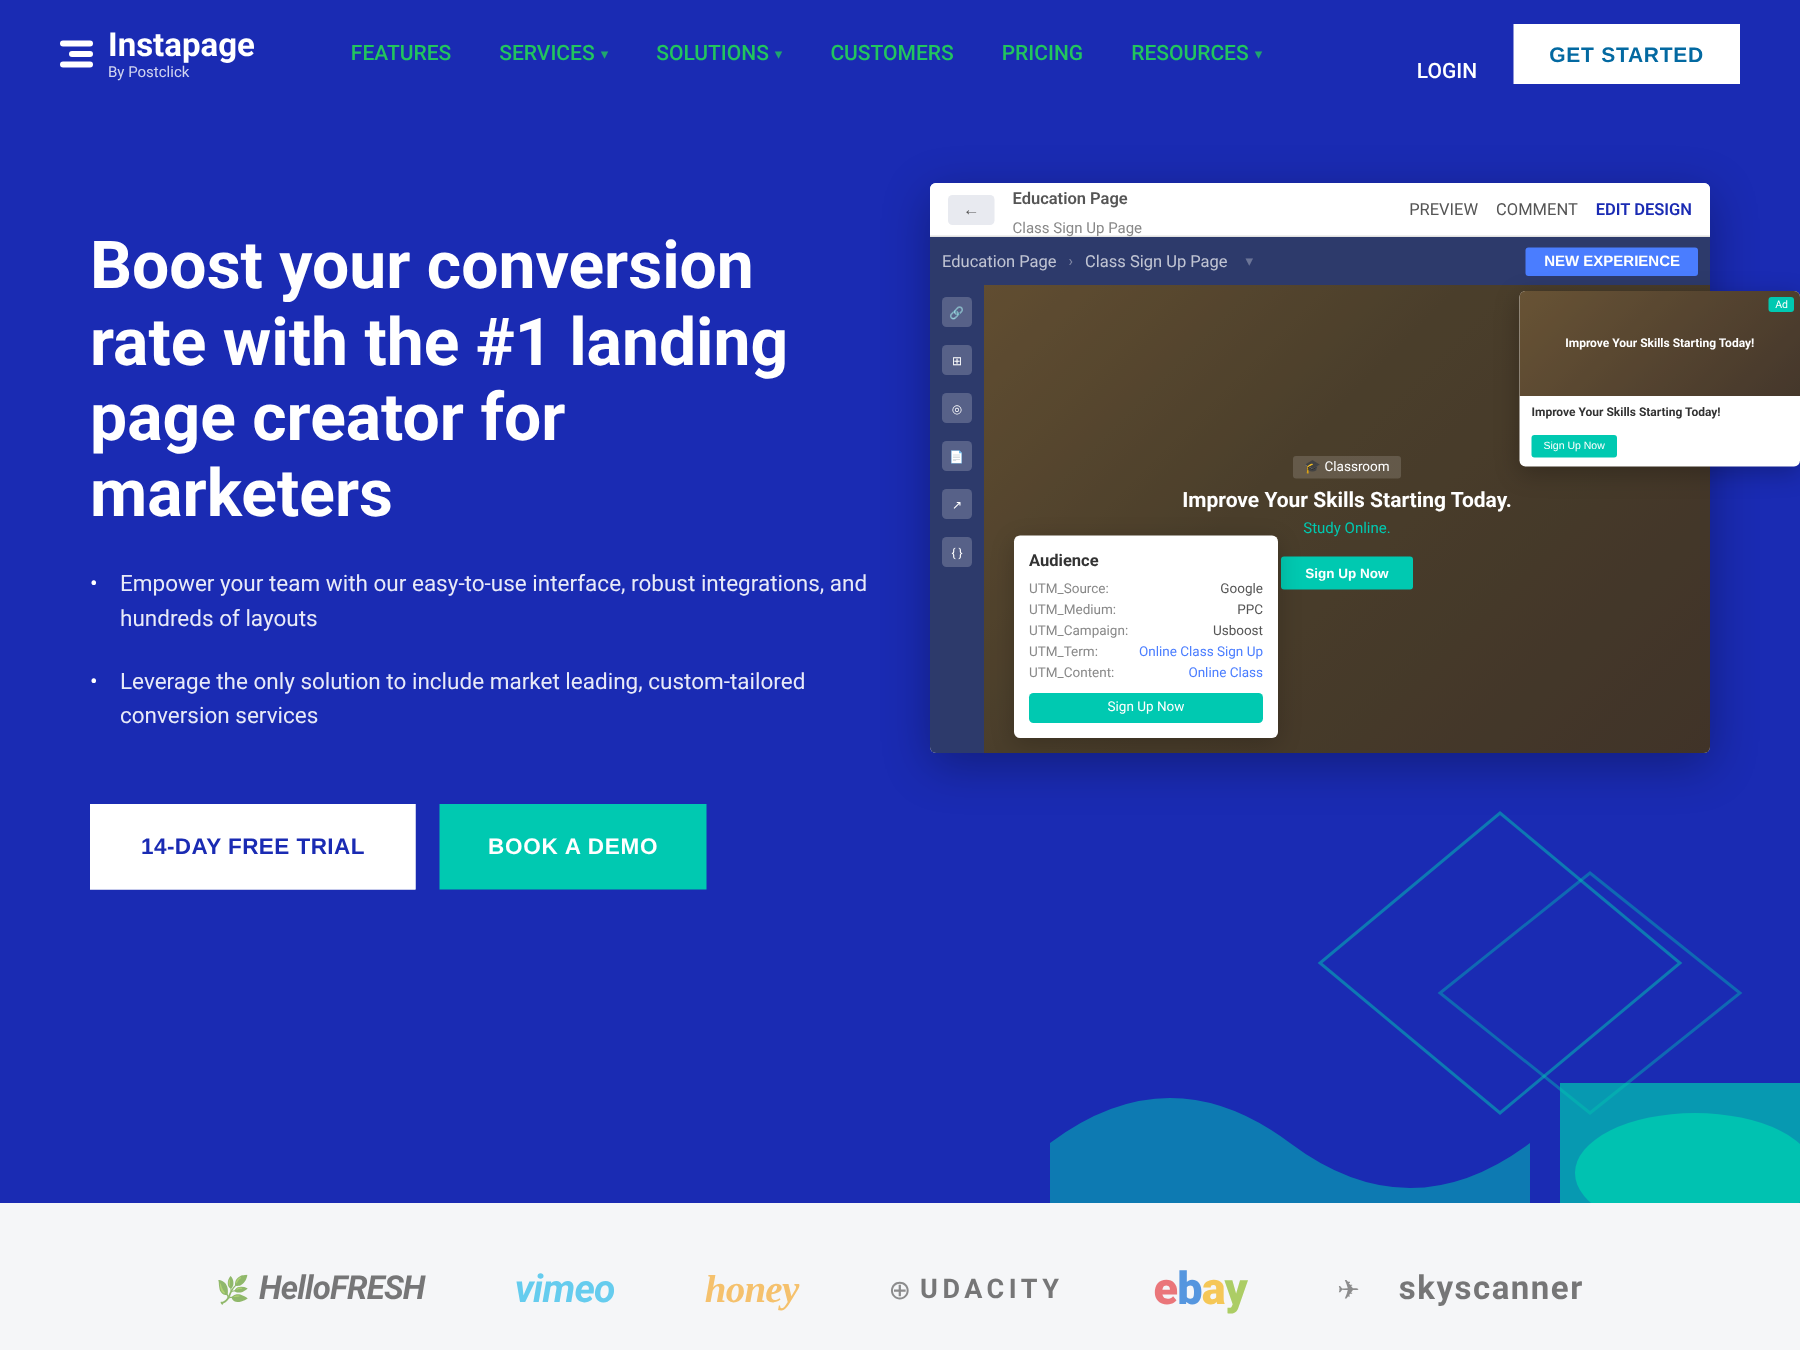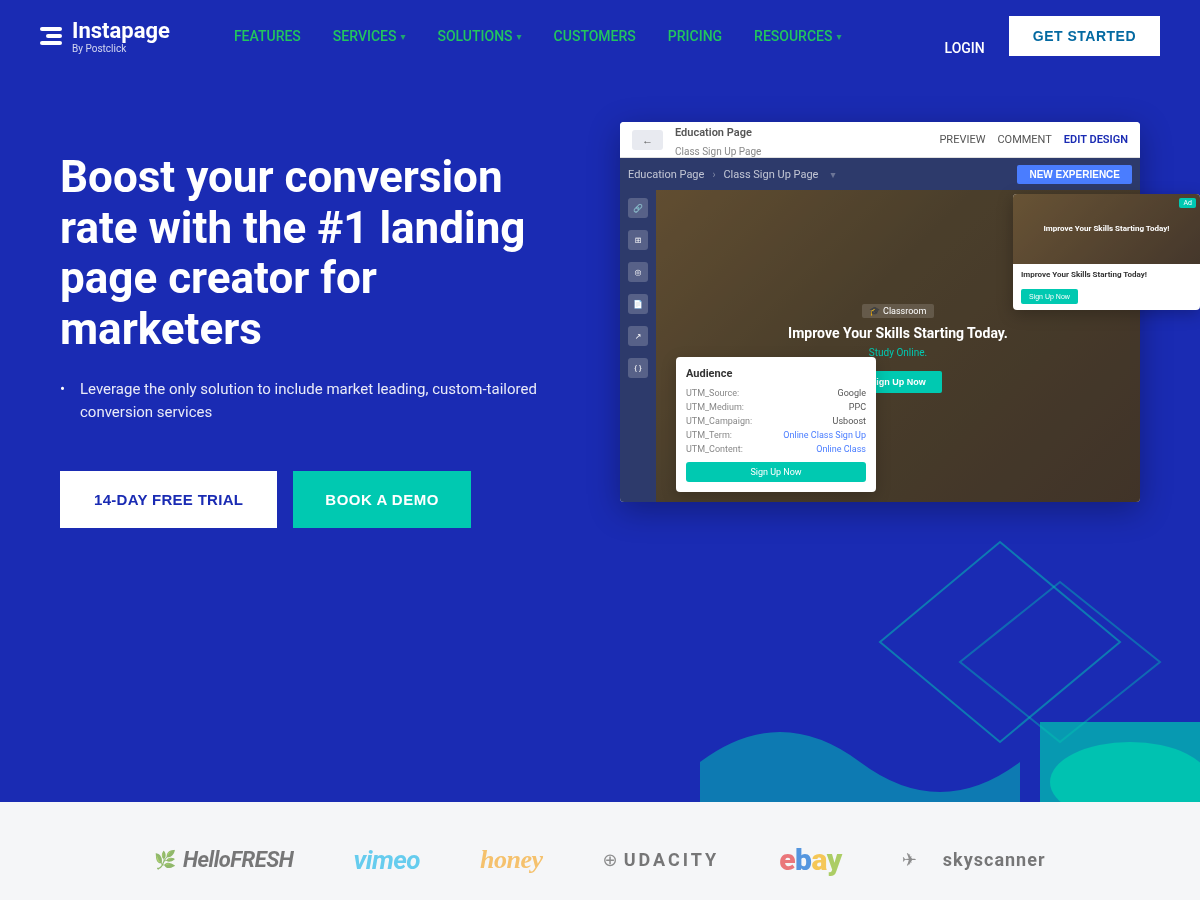--- a/index.html
+++ b/index.html
@@ -312,21 +312,21 @@
       border: none;
       border-radius: 2px;
       cursor: pointer;
     }
 
     
     .audience-panel {
       position: absolute;
       bottom: 10px;
       left: 20px;
-      width: 200px;
+      width: 176px;
       background: white;
       border-radius: 4px;
       box-shadow: 0 4px 16px rgba(0,0,0,0.2);
       padding: 10px;
       z-index: 10;
     }
     .audience-title {
       font-size: 11px;
       font-weight: 700;
       color: #333;
@@ -507,20 +507,21 @@
   <div class="nav-right">
     <span class="login-btn">LOGIN</span>
     <button class="get-started-btn">GET STARTED</button>
   </div>
 </nav>
 
 <section class="hero">
   <div class="hero-left">
     <h1 class="hero-title">Boost your conversion rate with the #1 landing page creator for marketers</h1>
     <ul class="hero-bullets">
+      <li>Empower your team with our easy-to-use interface, robust integrations, and hundreds of layouts</li>
       <li>Leverage the only solution to include market leading, custom-tailored conversion services</li>
     </ul>
     <div class="hero-cta">
       <button class="trial-btn">14-DAY FREE TRIAL</button>
       <button class="demo-btn">BOOK A DEMO</button>
     </div>
   </div>
 
   <div class="hero-right">
     <div class="mockup-container">
@@ -637,15 +638,15 @@
     <span class="logo-brand-icon">⊕</span>
     <span class="logo-brand-text" style="letter-spacing:3px;font-size:18px;">UDACITY</span>
   </div>
   <div class="logo-brand">
     <span class="logo-brand-text" style="font-size:30px;font-weight:900;">
       <span style="color:#e53238;">e</span><span style="color:#0064d2;">b</span><span style="color:#f5af02;">a</span><span style="color:#86b817;">y</span>
     </span>
   </div>
   <div class="logo-brand">
     <span class="logo-brand-icon">✈</span>
-    <span class="logo-brand-text" style="font-size:18px;letter-spacing:1px;margin-left:20px;">skyscanner</span>
+    <span class="logo-brand-text" style="font-size:22px;letter-spacing:1px;margin-left:20px;">skyscanner</span>
   </div>
 </section>
 
 </body></html>

